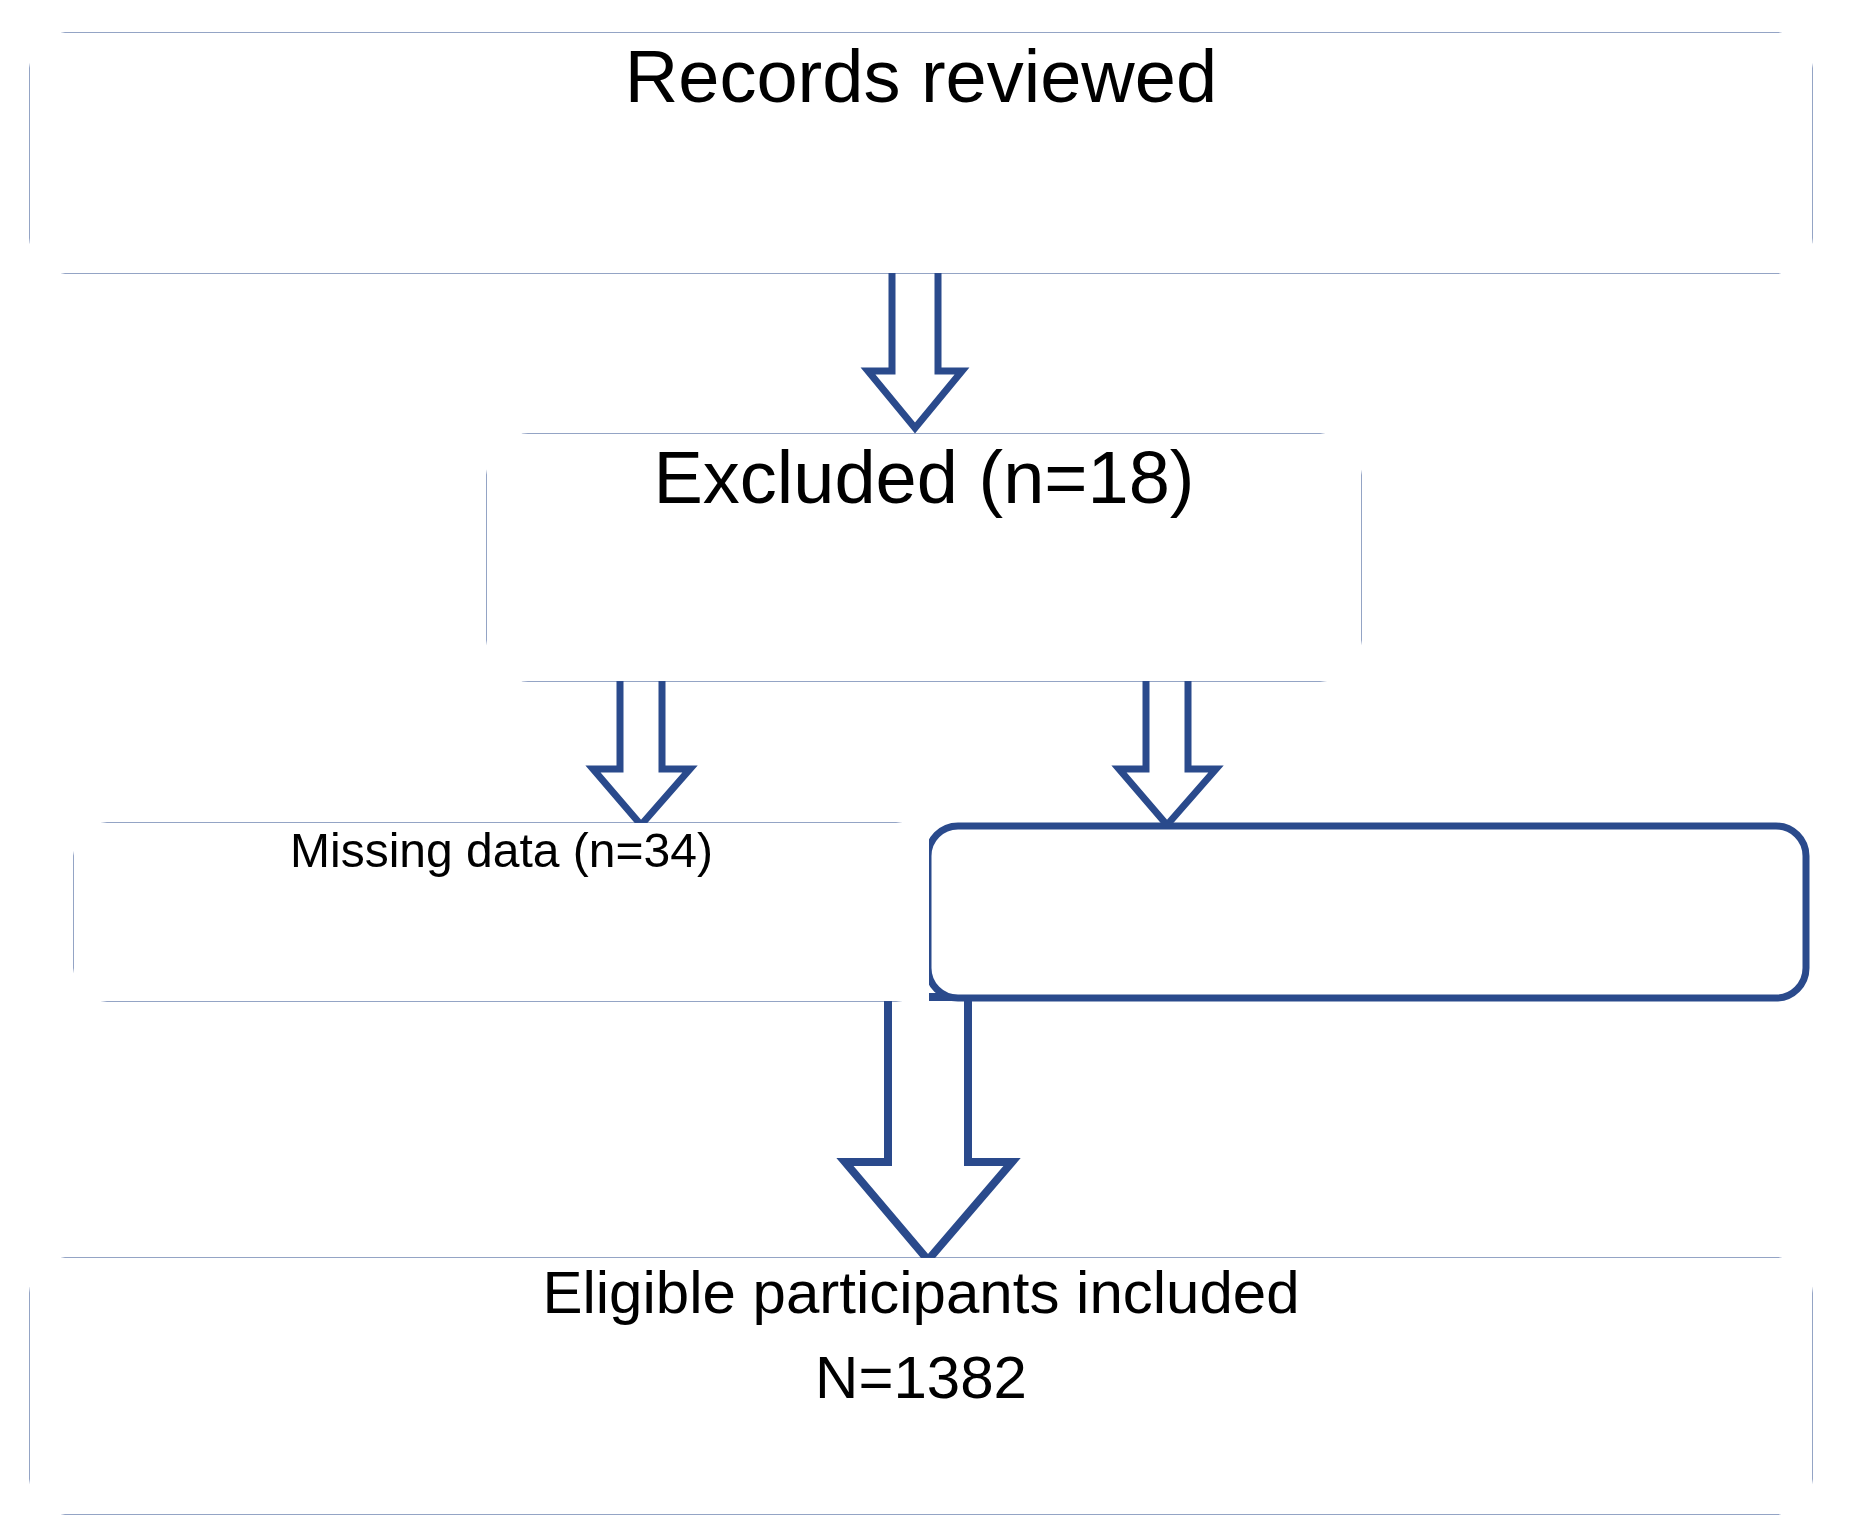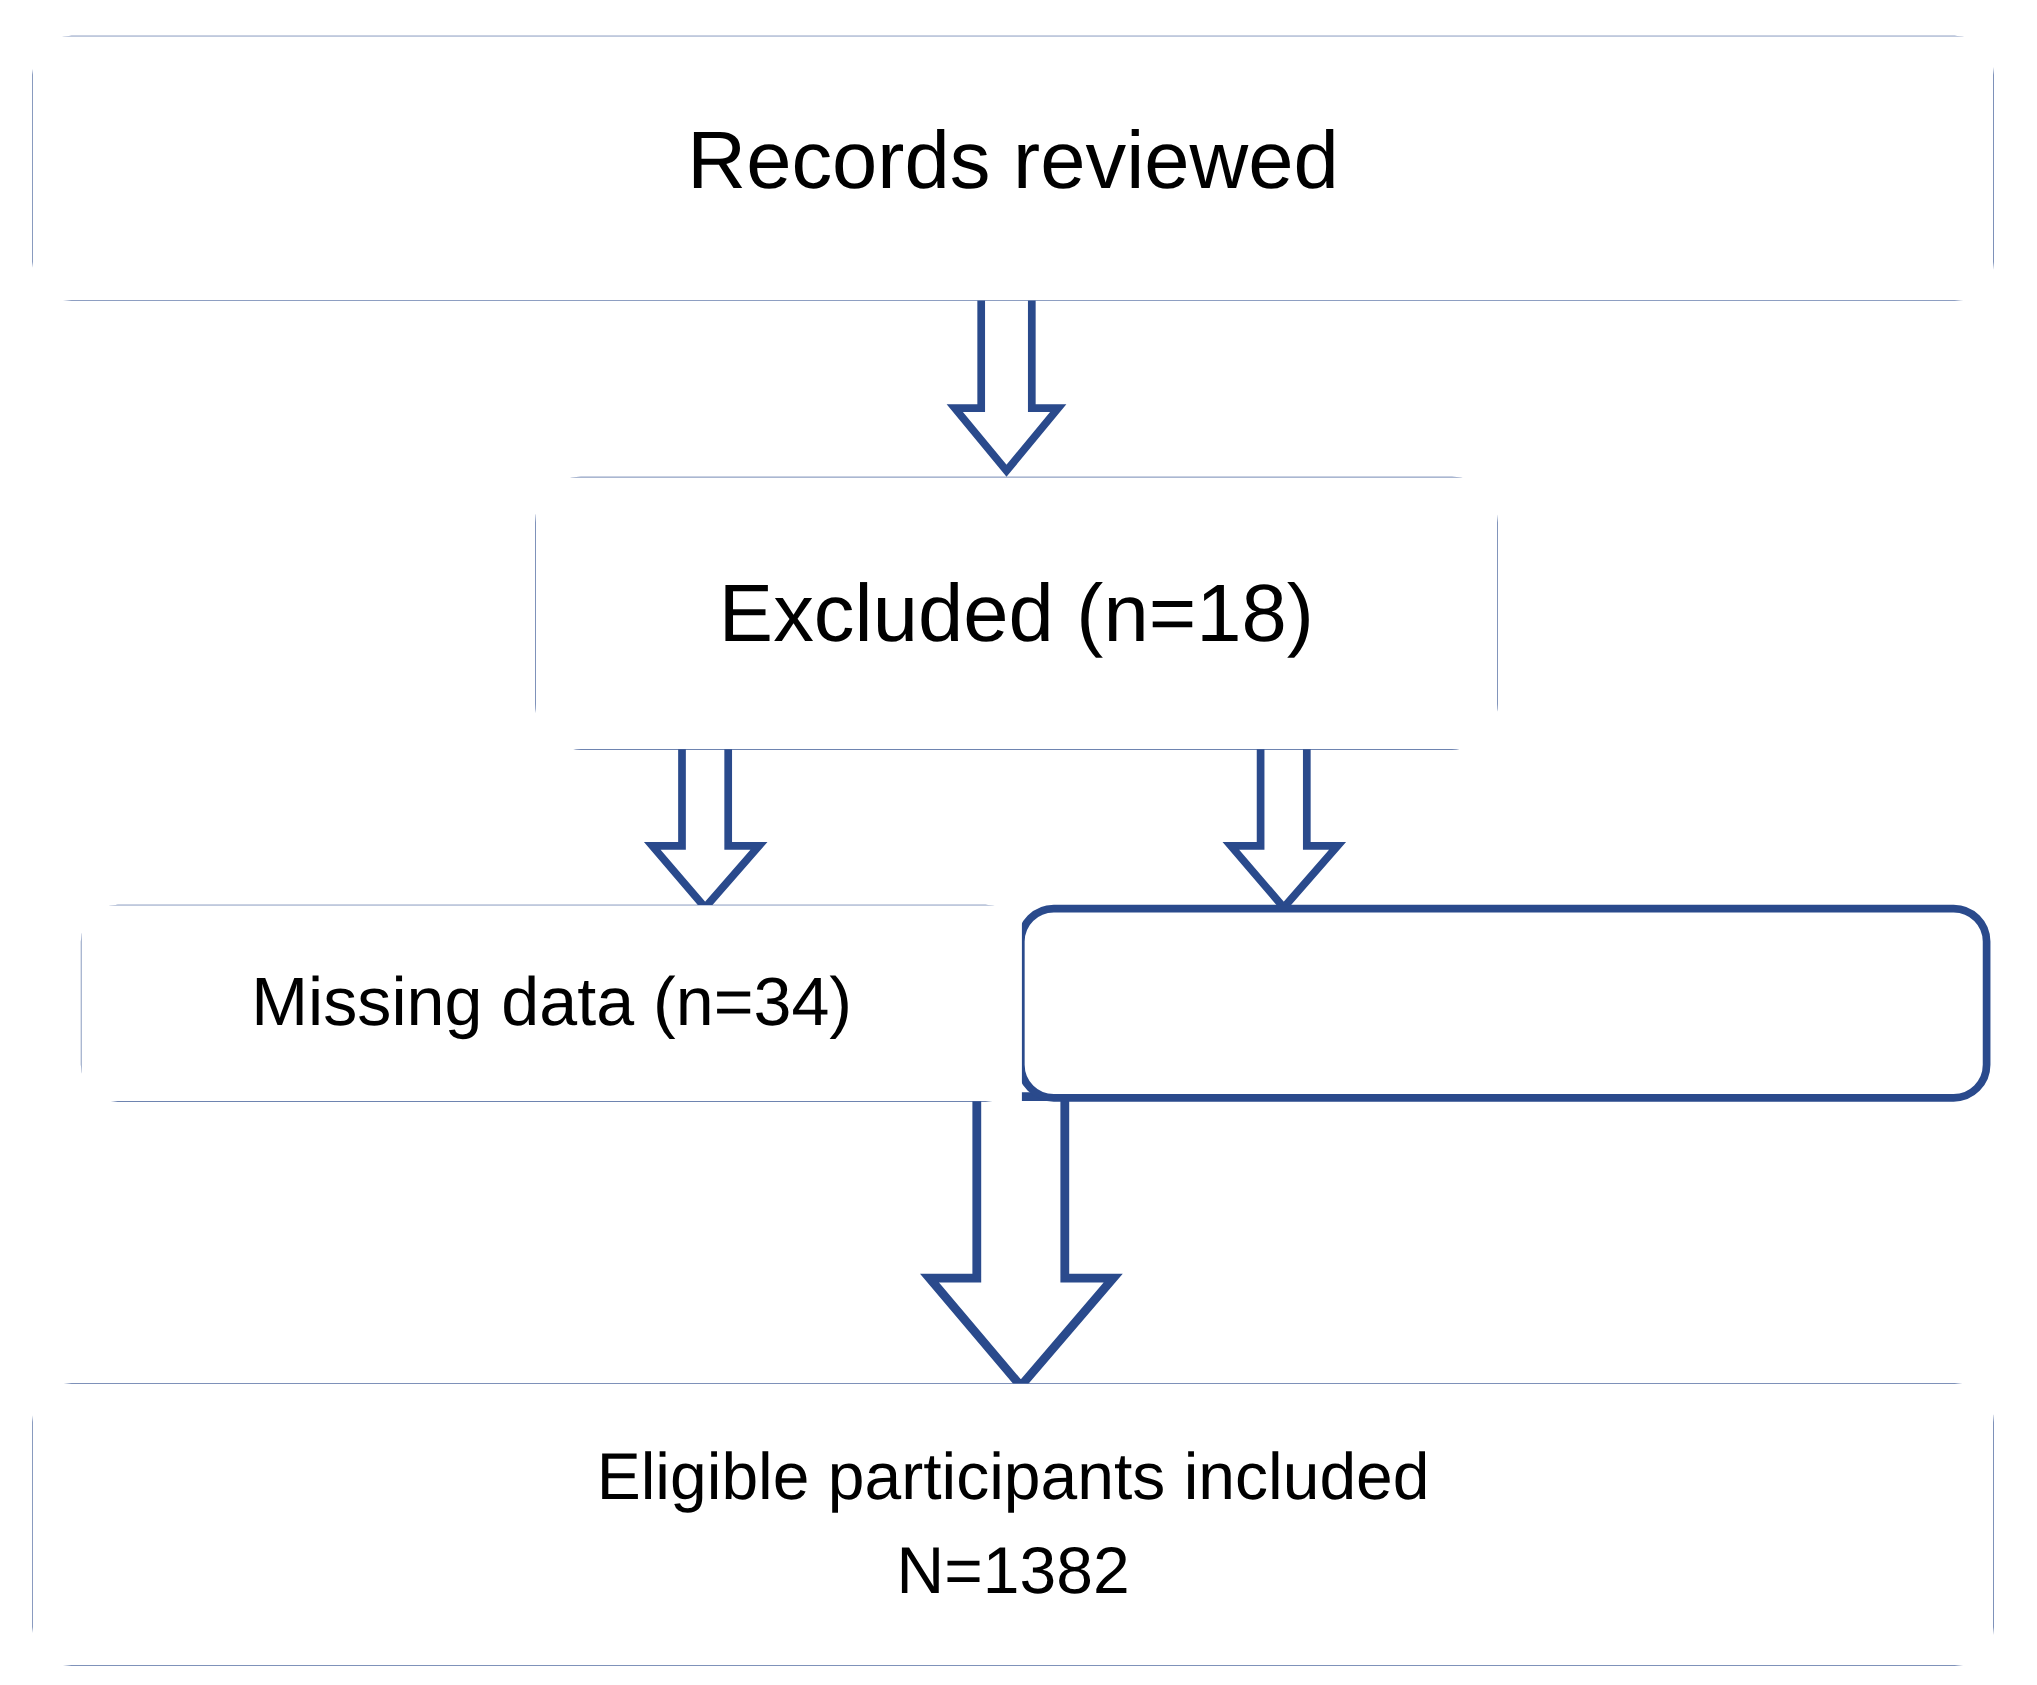--- a/index.html
+++ b/index.html
@@ -26,42 +26,42 @@
     width: 1852px;
     height: 1532px;
   }
   .node-box {
     position: absolute;
     box-sizing: border-box;
     background: #ffffff;
     display: flex;
     flex-direction: column;
     align-items: center;
-    justify-content: center;
+    justify-content: flex-start;
     text-align: center;
     color: #000000;
     line-height: 1.18;
     white-space: nowrap;
   }
   .node-line {
     display: block;
   }
 
   
   #node-records-reviewed {
     left: 30px;  top: 33px;   width: 1782px; height: 240px;
     font-size: 74px;
   }
   #node-excluded {
     left: 487px; top: 434px;  width: 874px;  height: 247px;
     font-size: 74px;
   }
   #node-missing-data {
     left: 74px;  top: 823px;  width: 855px;  height: 178px;
-    font-size: 62px;
+    font-size: 48px;
   }
   #node-age-under-15 {
     left: 925px; top: 823px;  width: 884px;  height: 178px;
     font-size: 70px;
   }
   #node-eligible-included {
     left: 30px;  top: 1258px; width: 1782px; height: 256px;
     font-size: 60px;
   }
 

